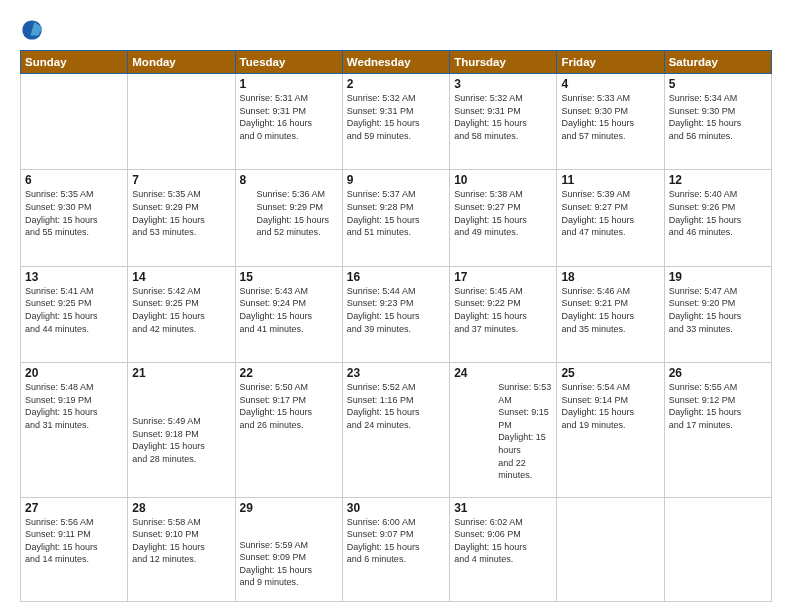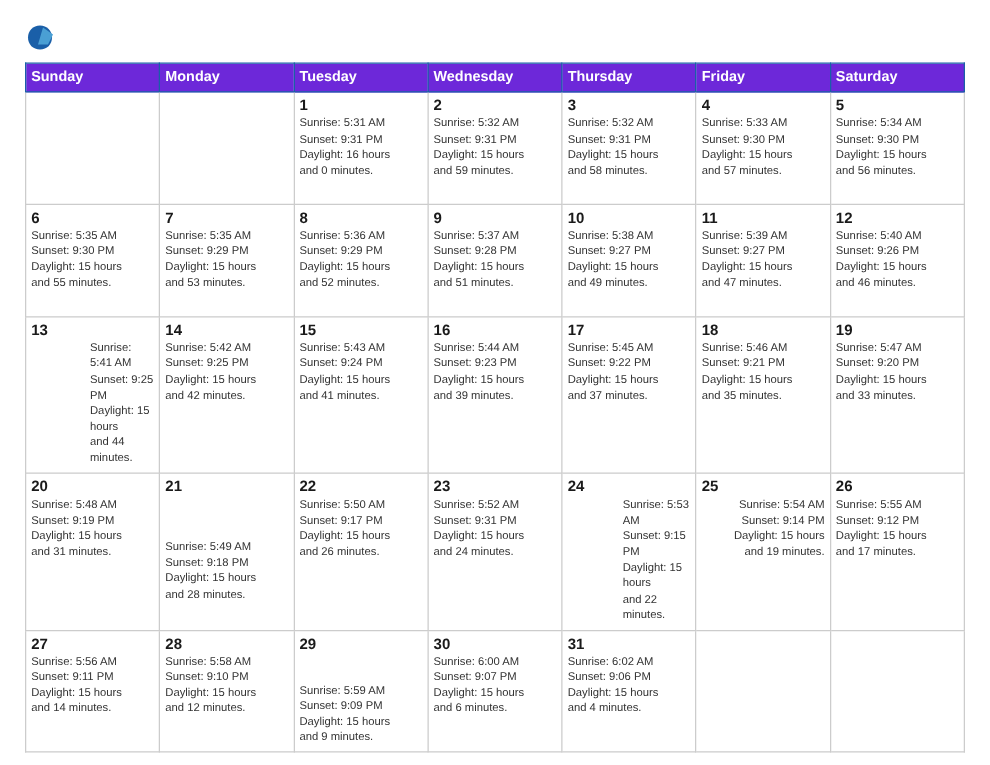--- a/index.html
+++ b/index.html
@@ -54,21 +54,21 @@
       margin-top: 2px;
     }
     .calendar {
       flex: 1;
       border: 1px solid #ccc;
       border-collapse: collapse;
       width: 100%;
       table-layout: fixed;
     }
     .calendar th {
-      background: #6d28d9;
+      background: #a16207;
       color: #fff;
       font-size: 11.5px;
       font-weight: bold;
       padding: 5px 4px;
       text-align: left;
       border: 1px solid #1a5fa8;
       margin-left: 25px;
     }
     .calendar td {
       border: 1px solid #ccc;
@@ -175,21 +175,21 @@
           </td>
           <td>
             <span class="day-num">7</span>
             <div class="day-info" style="white-space: pre-line;">Sunrise: 5:35 AM
 Sunset: 9:29 PM
 Daylight: 15 hours
 and 53 minutes.</div>
           </td>
           <td>
             <span class="day-num">8</span>
-            <div class="day-info" style="white-space: pre-line;">Sunrise: 5:36 AM
+            <div class="day-info" style="white-space: pre-line; margin-left: 17px;">Sunrise: 5:36 AM
 Sunset: 9:29 PM
 Daylight: 15 hours
 and 52 minutes.</div>
           </td>
           <td>
             <span class="day-num">9</span>
             <div class="day-info" style="white-space: pre-line;">Sunrise: 5:37 AM
 Sunset: 9:28 PM
 Daylight: 15 hours
 and 51 minutes.</div>
@@ -212,21 +212,21 @@
             <span class="day-num">12</span>
             <div class="day-info" style="white-space: pre-line;">Sunrise: 5:40 AM
 Sunset: 9:26 PM
 Daylight: 15 hours
 and 46 minutes.</div>
           </td>
         </tr>
         <tr>
           <td>
             <span class="day-num">13</span>
-            <div class="day-info" style="white-space: pre-line; margin-left: 47px;">Sunrise: 5:41 AM
+            <div class="day-info" style="white-space: pre-line;">Sunrise: 5:41 AM
 Sunset: 9:25 PM
 Daylight: 15 hours
 and 44 minutes.</div>
           </td>
           <td>
             <span class="day-num">14</span>
             <div class="day-info" style="white-space: pre-line;">Sunrise: 5:42 AM
 Sunset: 9:25 PM
 Daylight: 15 hours
 and 42 minutes.</div>
@@ -285,34 +285,34 @@
           <td>
             <span class="day-num">22</span>
             <div class="day-info" style="white-space: pre-line;">Sunrise: 5:50 AM
 Sunset: 9:17 PM
 Daylight: 15 hours
 and 26 minutes.</div>
           </td>
           <td>
             <span class="day-num">23</span>
             <div class="day-info" style="white-space: pre-line;">Sunrise: 5:52 AM
-Sunset: 9:31 PM
+Sunset: 1:16 PM
 Daylight: 15 hours
 and 24 minutes.</div>
           </td>
           <td>
             <span class="day-num">24</span>
             <div class="day-info" style="white-space: pre-line; margin-left: 44px;">Sunrise: 5:53 AM
 Sunset: 9:15 PM
 Daylight: 15 hours
 and 22 minutes.</div>
           </td>
           <td>
             <span class="day-num">25</span>
-            <div class="day-info" style="white-space: pre-line; text-align: right;">Sunrise: 5:54 AM
+            <div class="day-info" style="white-space: pre-line;">Sunrise: 5:54 AM
 Sunset: 9:14 PM
 Daylight: 15 hours
 and 19 minutes.</div>
           </td>
           <td>
             <span class="day-num">26</span>
             <div class="day-info" style="white-space: pre-line;">Sunrise: 5:55 AM
 Sunset: 9:12 PM
 Daylight: 15 hours
 and 17 minutes.</div>

